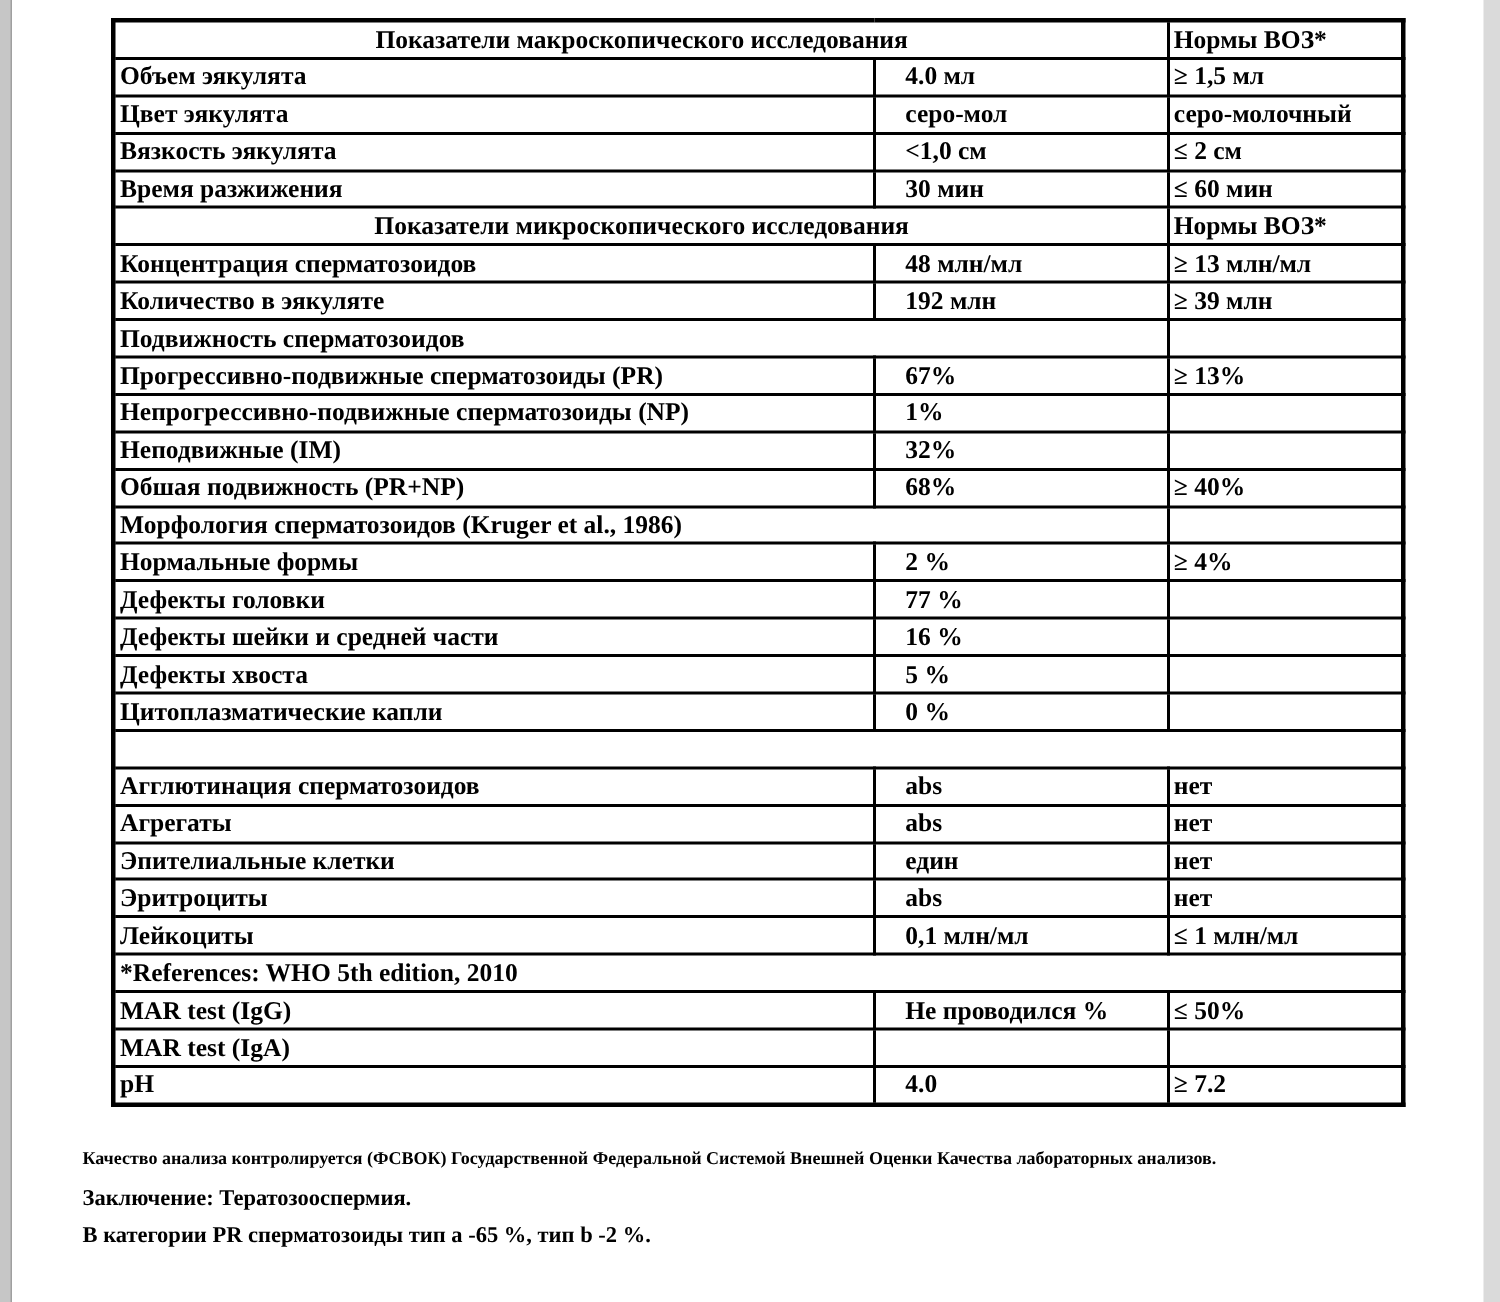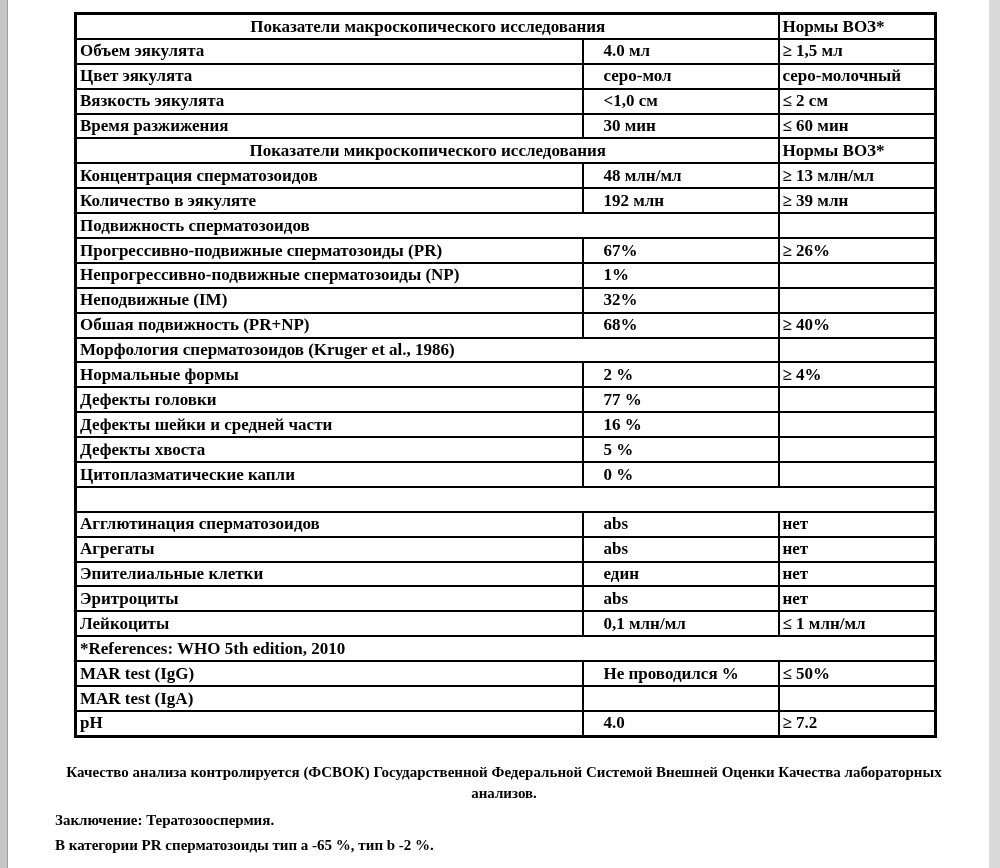--- a/index.html
+++ b/index.html
@@ -42,23 +42,22 @@
     vertical-align: middle;
   }
   table.report td.center { text-align: center; }
   table.report td.val { padding-left: 20px; }
   .footer {
     position: absolute; left: 55px; top: 762px;
     width: 898px; color: #000;
   }
   .footer p { margin: 0; font-weight: 700; }
   .note {
-    font-size: 15px; line-height: 21px;
+    font-size: 12px; line-height: 21px;
     margin-bottom: 4px !important;
-    text-align: center;
   }
   .big {
     font-size: 15px; line-height: 24.5px;
   }
 </style>
 </head>
 <body>
 
 <div class="edge-left"></div>
 <div class="edge-right"></div>
@@ -109,21 +108,21 @@
           <td class="val">192  млн</td>
           <td>≥ 39 млн</td>
         </tr>
         <tr>
           <td colspan="2">Подвижность сперматозоидов</td>
           <td></td>
         </tr>
         <tr>
           <td>Прогрессивно-подвижные сперматозоиды (PR)</td>
           <td class="val">67%</td>
-          <td>≥ 26%</td>
+          <td>≥ 13%</td>
         </tr>
         <tr>
           <td>Непрогрессивно-подвижные сперматозоиды (NP)</td>
           <td class="val">1%</td>
           <td></td>
         </tr>
         <tr>
           <td>Неподвижные (IM)</td>
           <td class="val">32%</td>
           <td></td>

